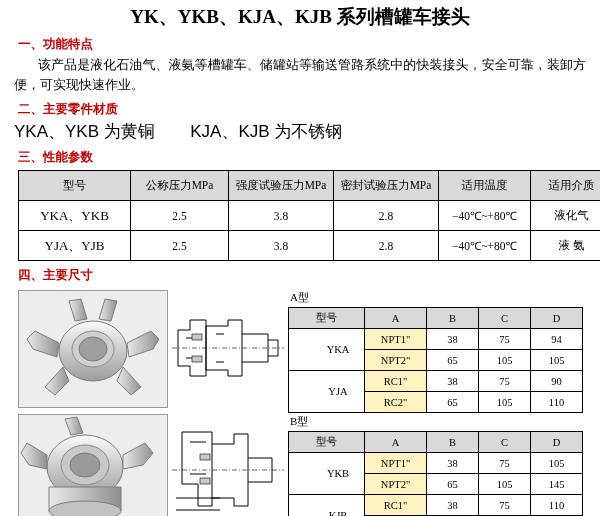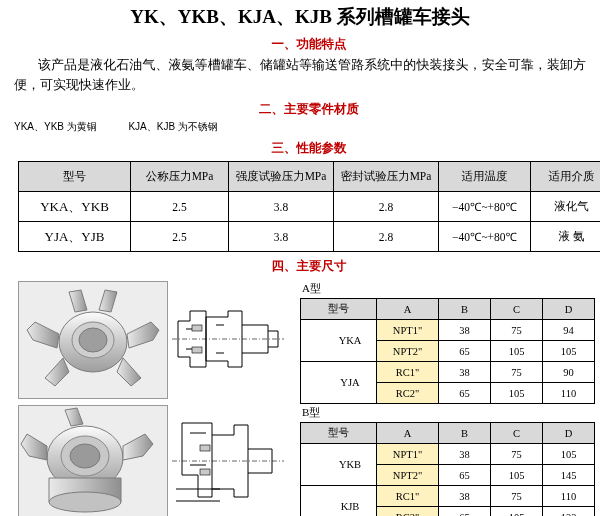--- a/index.html
+++ b/index.html
@@ -27,32 +27,31 @@
     font-family: "Liberation Serif", serif;
     padding-top: 4px;
     letter-spacing: 0px;
   }
   .section-head {
     color: #c00000;
     font-weight: bold;
     font-size: 12.5px;
     margin: 6px 0 2px 18px;
     font-family: Liberation Mono, monospace;
-    text-align: center;
   }
   .para {
     font-size: 13px;
     line-height: 1.55;
     margin: 0 14px 0 14px;
     text-indent: 24px;
     text-align: justify;
     font-family: "Liberation Sans", sans-serif;
   }
   .matline {
-    font-size: 10px;
+    font-size: 17px;
     margin: 2px 0 0 14px;
     font-family: "Liberation Sans", sans-serif;
   }
   .matline .gap {
     display: inline-block;
     width: 26px;
   }
 
   
   table.spec {
@@ -106,21 +105,21 @@
   .drawing {
     position: absolute;
     left: 172px;
     top: 0;
     width: 112px;
     height: 116px;
     overflow: hidden;
   }
   .dimtables {
     position: absolute;
-    left: 300px;
+    left: 288px;
     top: 0;
   }
   .dim-label {
     font-size: 11px;
     font-family: "Liberation Serif", serif;
     margin: 0 0 2px 2px;
   }
   table.dim {
     border-collapse: collapse;
     width: 294px;

